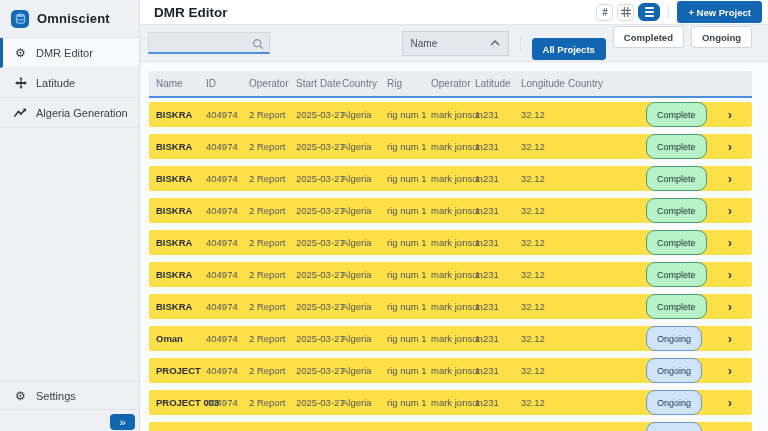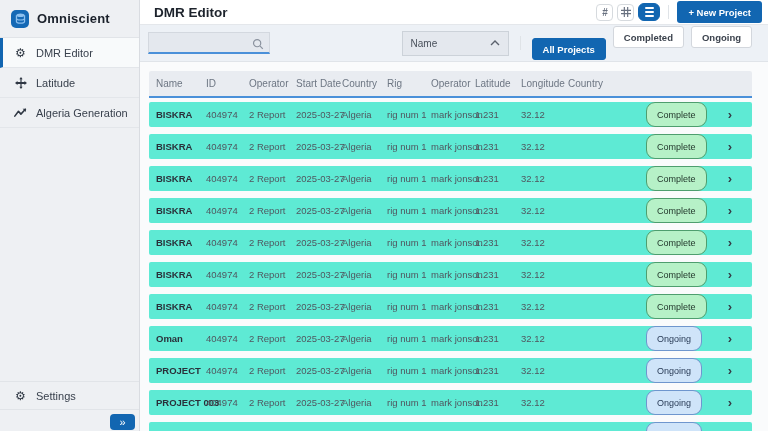--- a/index.html
+++ b/index.html
@@ -63,21 +63,21 @@
   .filter-btn.active { background:#1266b1; color:#fff; border-color:#1266b1;margin-top:12px; }
 
   
   .table-area { flex:1; padding:9px 16px 0 9px; overflow:hidden;
                 --cols: 50px 43px 47px 46px 45px 44px 44px 46px 47px 1fr 44px; }
   .thead { display:grid; grid-template-columns:var(--cols); height:27px; align-items:center;
            background:#e9ecf1; border-bottom:2px solid #4a90d9; border-radius:2px 2px 0 0;
            color:#6d7683; font-size:10px; }
   .cell { padding-left:7px; white-space:nowrap; overflow:visible; }
   .trow { display:grid; grid-template-columns:var(--cols); height:25px; align-items:center;
-          background:#5eead4; margin-top:7px; border-radius:2px; font-size:9.5px;
+          background:#fde047; margin-top:7px; border-radius:2px; font-size:9.5px;
           color:#50565f; cursor:pointer; }
   .trow:first-child { margin-top:4px; }
   .cell-name { font-weight:bold; color:#2a303a; }
   .status-cell { padding-left:85px; }
   .pill { height:25px; padding:0 10px; border-radius:9px; font-size:9px;
           display:inline-flex; align-items:center; border:1px solid; white-space:nowrap; }
   .pill-complete { background:#b6f1c7; border-color:#4e9e6e; color:#1f3328; }
   .pill-ongoing  { background:#cfe4f9; border-color:#6e96ce; color:#293b56; }
   .chev-cell { text-align:center; color:#343b45; font-weight:bold; font-size:13px; line-height:1; }
 </style>

